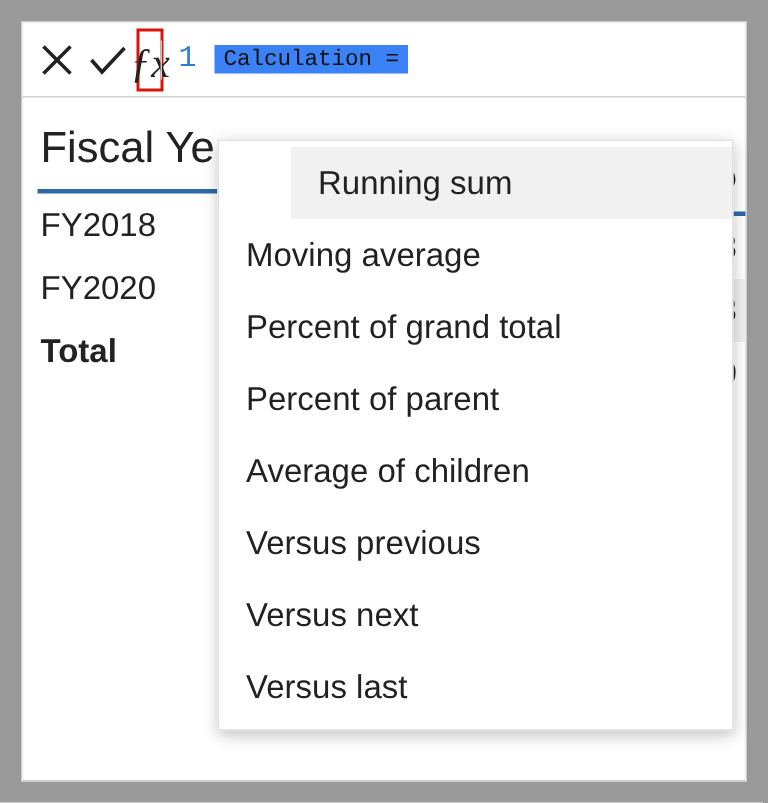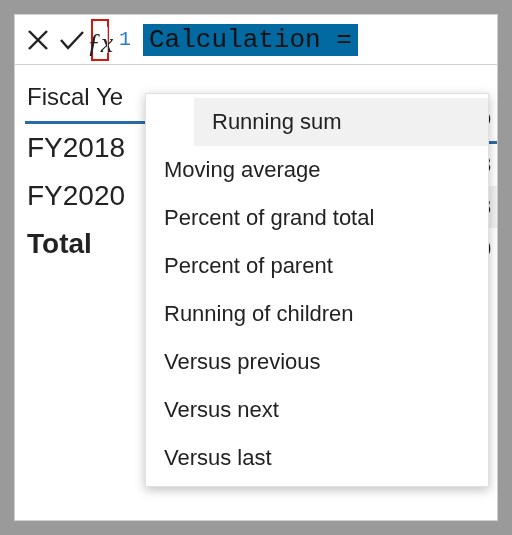--- a/index.html
+++ b/index.html
@@ -60,42 +60,42 @@
     background: #c8c8c8;
   }
   .line-no {
     color: #2a7ed3;
     font-family: Consolas, "Courier New", monospace;
     font-size: 20px;
     margin-right: 12px;
   }
   .formula-text {
     font-family: Consolas, "Courier New", monospace;
-    font-size: 26px;
-    background: #0369a1;
+    font-size: 15px;
+    background: #3b82f6;
     padding: 1px 6px;
     color: #111;
   }
   .content {
     display: flex;
     padding: 8px 0 0 10px;
   }
   .table-col {
     width: 120px;
   }
   .hdr {
-    font-size: 24px;
+    font-size: 29px;
     color: #222;
     padding: 10px 2px 10px 2px;
     border-bottom: 3px solid #2b6aa8;
     white-space: nowrap;
     overflow: hidden;
   }
   .row {
-    font-size: 28px;
+    font-size: 22px;
     padding: 8px 2px;
     color: #222;
   }
   .row.alt { background: #f0f0f0; }
   .row.total { font-weight: 700; }
   .right-col {
     position: absolute;
     right: 0;
     top: 80px;
     width: 18px;
@@ -173,19 +173,19 @@
     <div class="rrow alt">3</div>
     <div class="rrow">0</div>
     <div class="rrow total">!</div>
   </div>
 
   <div class="dropdown">
     <div class="dd-item hover">Running sum</div>
     <div class="dd-item">Moving average</div>
     <div class="dd-item">Percent of grand total</div>
     <div class="dd-item">Percent of parent</div>
-    <div class="dd-item">Running of children</div>
+    <div class="dd-item">Average of children</div>
     <div class="dd-item">Versus previous</div>
     <div class="dd-item">Versus next</div>
     <div class="dd-item">Versus last</div>
   </div>
 
 </div>
 
 </body></html>

